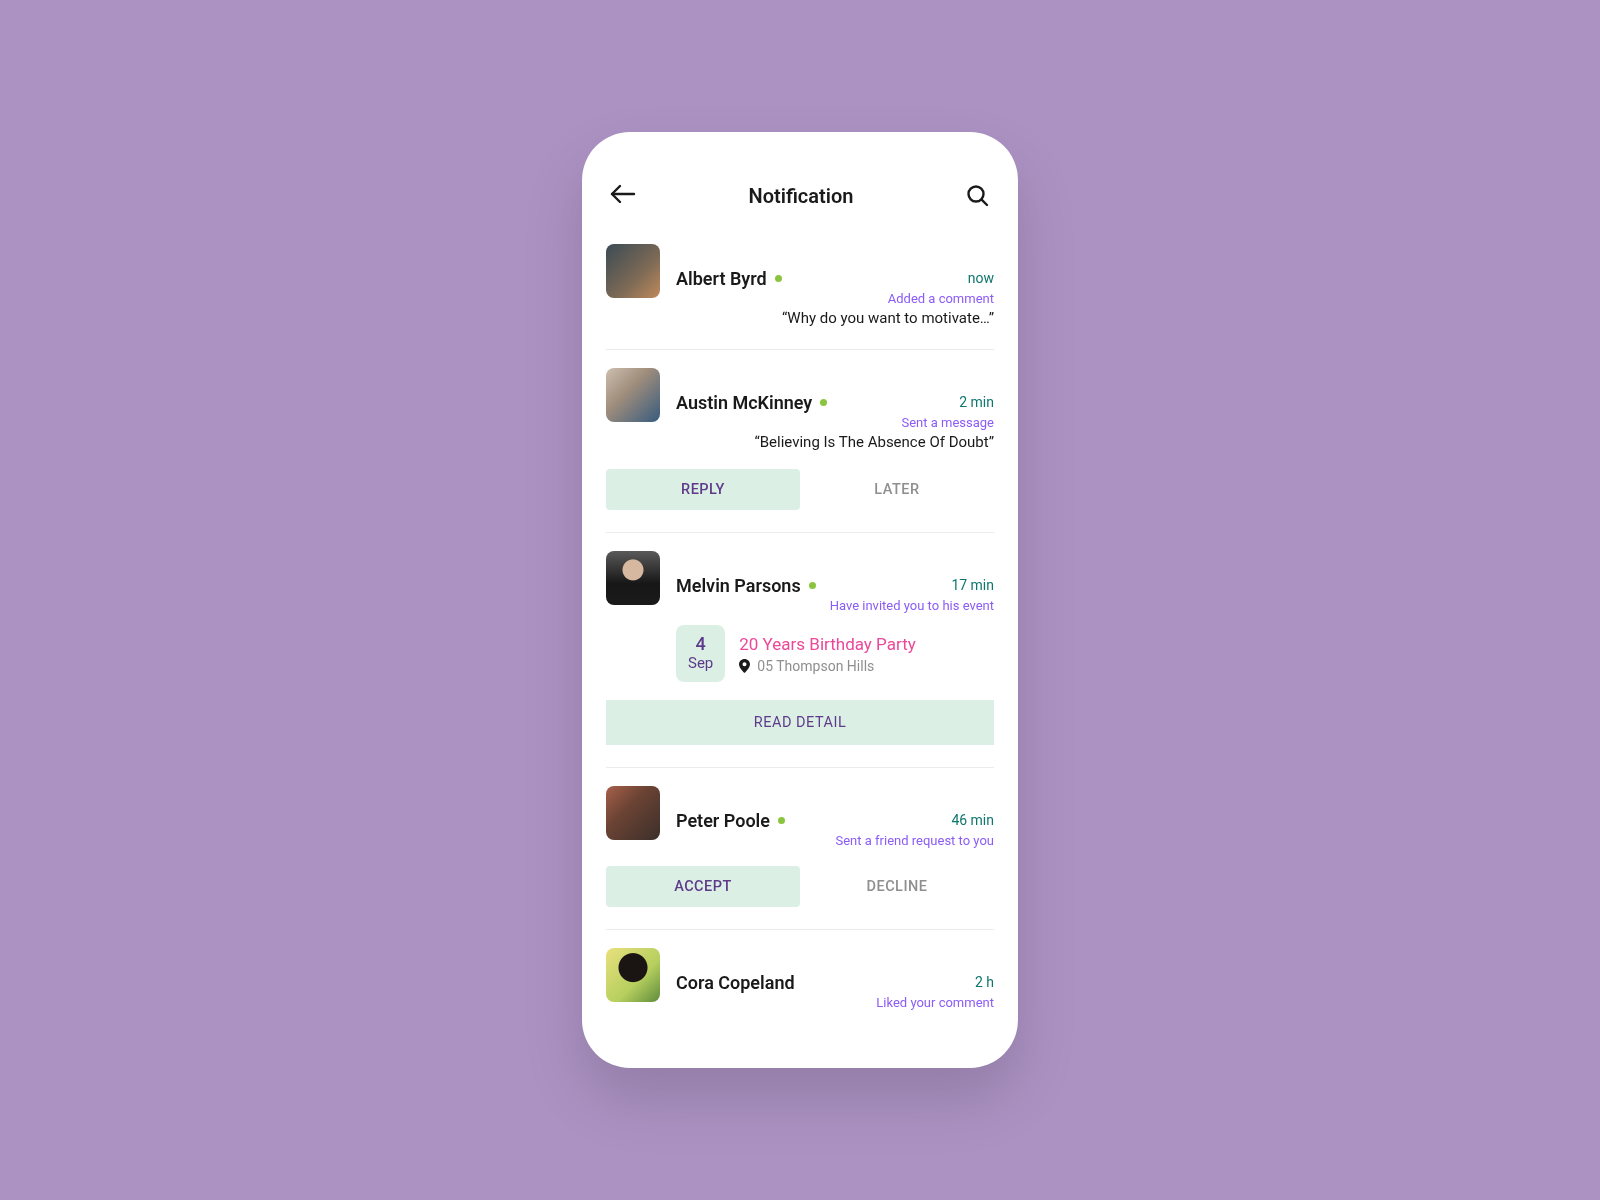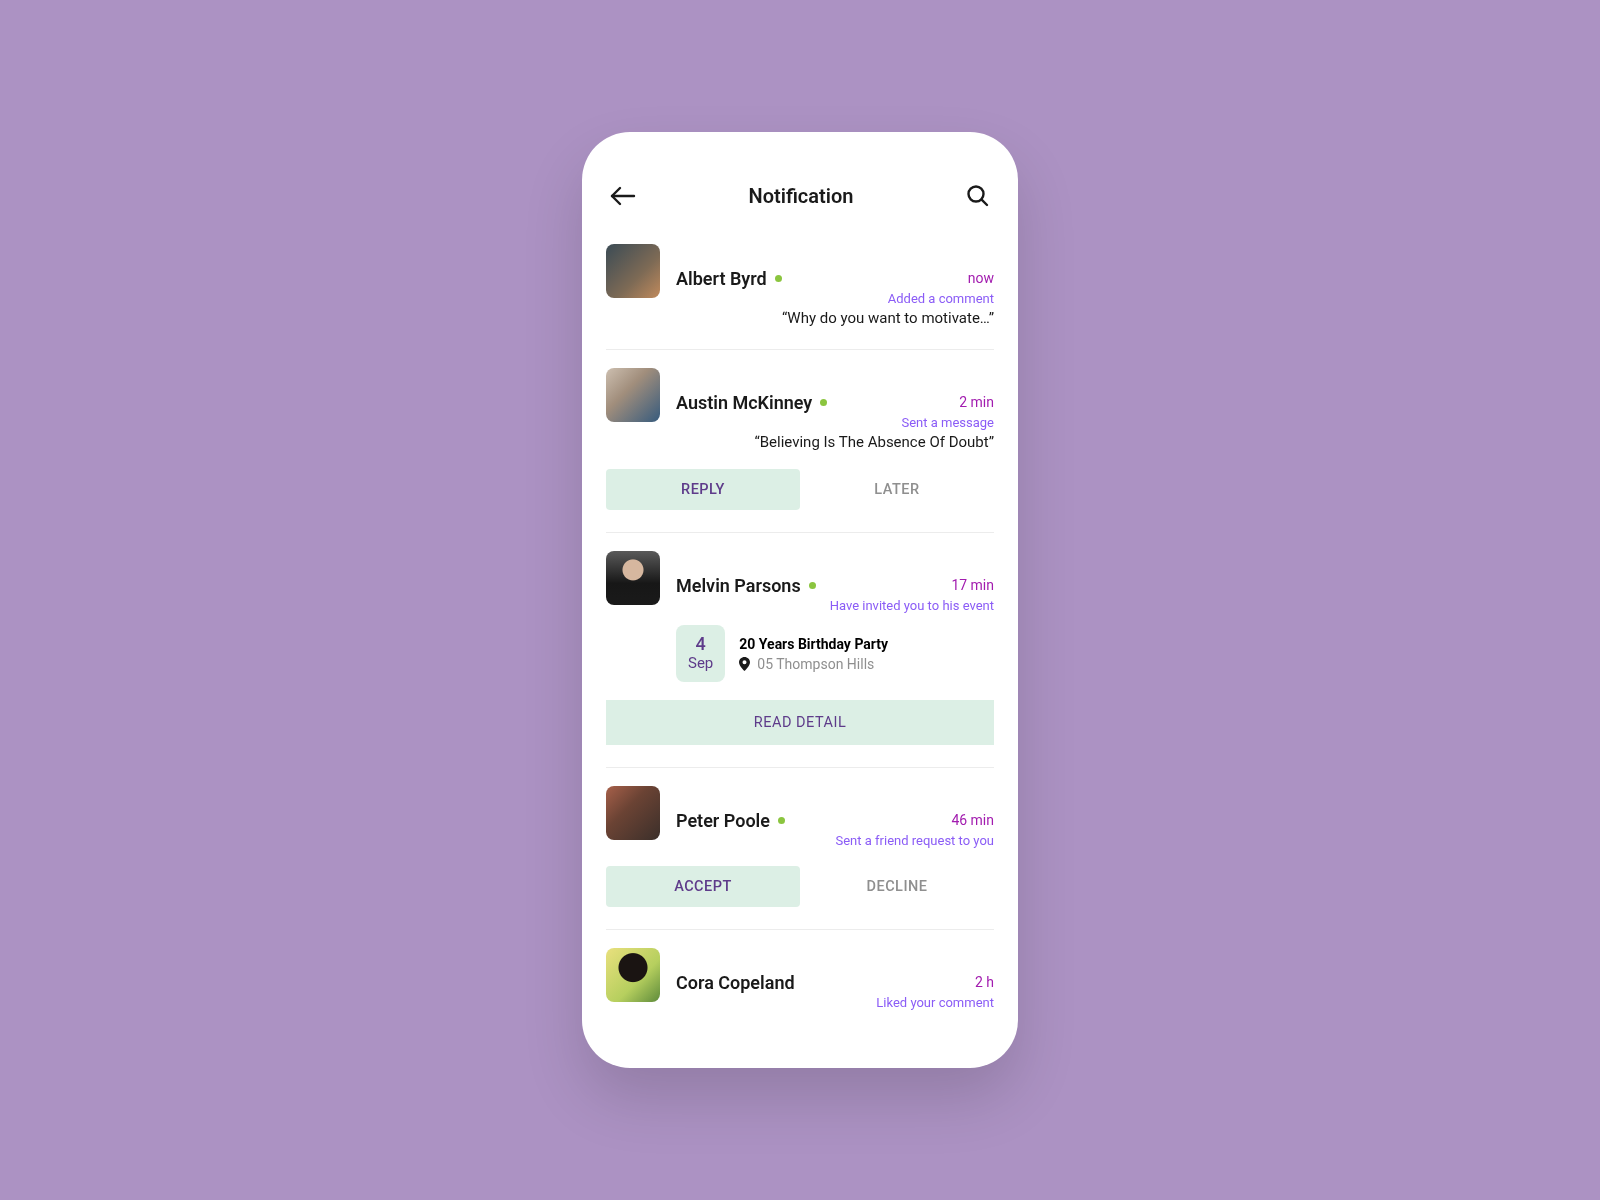--- a/index.html
+++ b/index.html
@@ -16,21 +16,21 @@
       width: 436px;
       height: 936px;
       background: #fff;
       border-radius: 48px;
       box-shadow: 0 30px 60px rgba(0,0,0,0.15);
       overflow: hidden;
       padding-top: 36px;
     }
     .header {
       display: flex;
-      align-items: center;
+      align-items: flex-start;
       justify-content: space-between;
       padding: 16px 28px 18px 28px;
     }
     .header svg { display: block; }
     .title {
       font-size: 20px;
       font-weight: 600;
       color: #1a1a1a;
     }
     .list {
@@ -87,21 +87,21 @@
       text-align: right;
     }
     .quote {
       font-size: 15px;
       color: #1a1a1a;
       margin-top: 3px;
       text-align: right;
     }
     .time {
       font-size: 14px;
-      color: #a21caf;
+      color: #0f766e;
       margin-left: auto;
       align-self: flex-start;
       padding-top: 2px;
     }
     .btnrow {
       display: flex;
       gap: 0;
       margin-top: 18px;
     }
     .btn {
@@ -136,23 +136,23 @@
     .datebox .day {
       font-size: 18px;
       color: #5e3b8a;
       font-weight: 500;
     }
     .datebox .mon {
       font-size: 15px;
       color: #5e3b8a;
     }
     .eventtitle {
-      font-size: 14px;
-      font-weight: 700;
-      color: #000000;
+      font-size: 17px;
+      font-weight: 400;
+      color: #ec4899;
     }
     .loc {
       font-size: 14px;
       color: #8f8f8f;
       display: flex;
       align-items: center;
       gap: 7px;
       margin-top: 4px;
     }
     .detailbtn {

